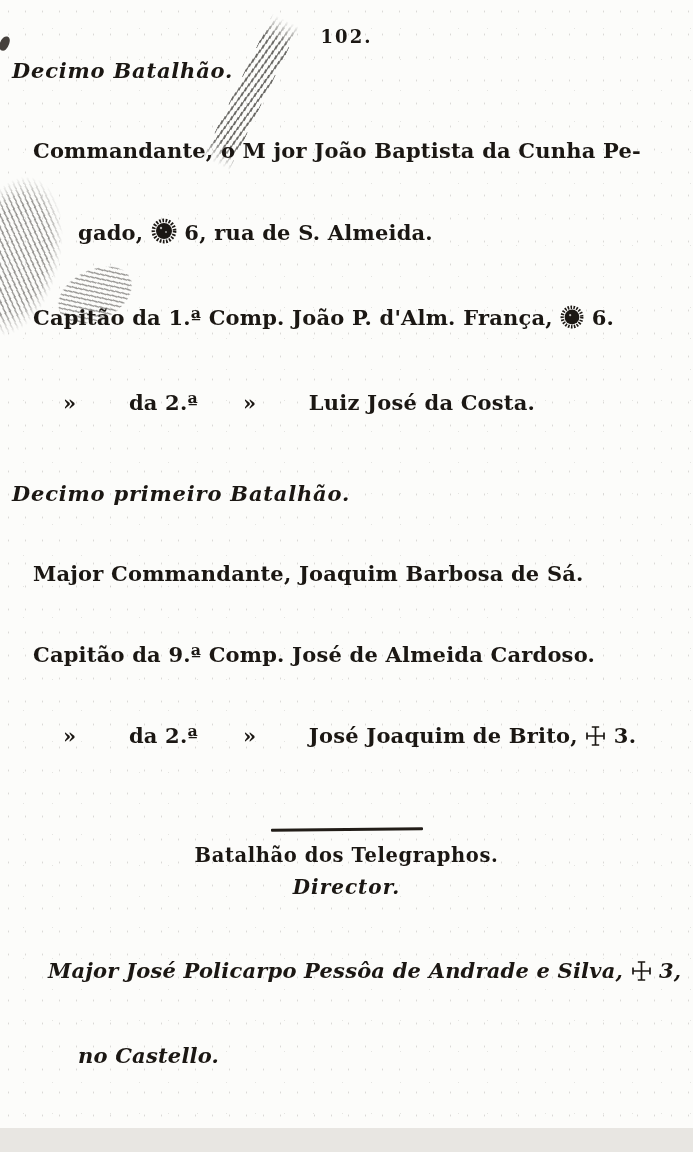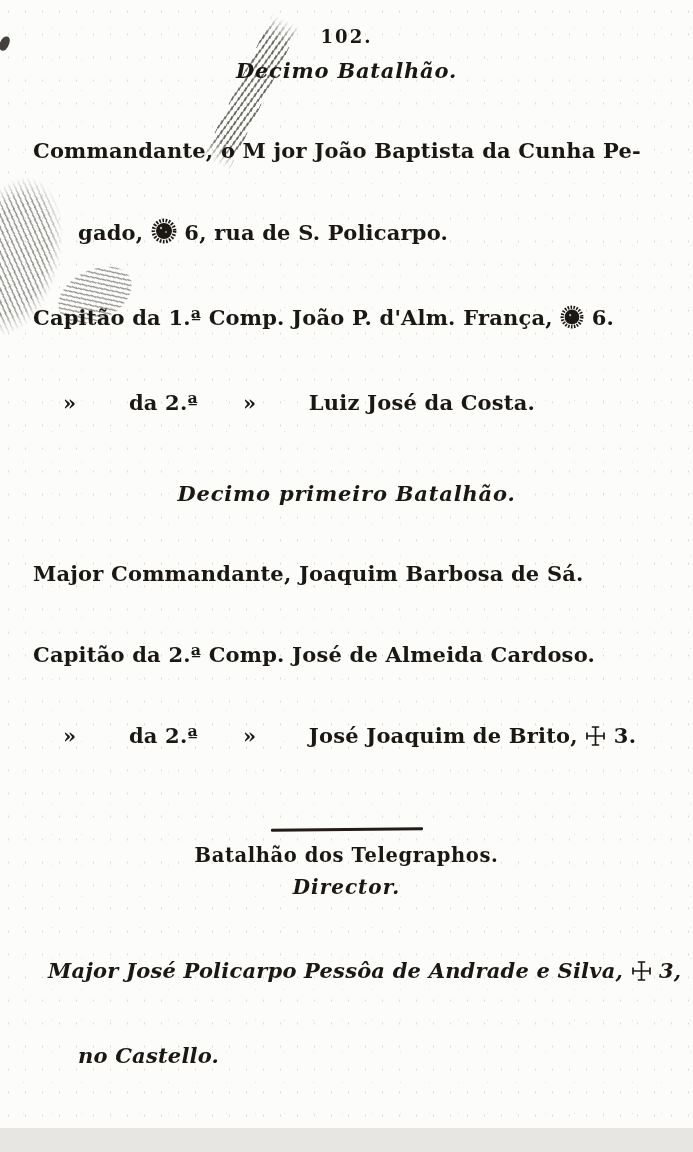--- a/index.html
+++ b/index.html
@@ -33,21 +33,21 @@
             mask:radial-gradient(ellipse 60% 55% at 35% 50%, #000 55%, transparent 78%);
   }
   .smudge-c{
     left:56px; top:270px; width:78px; height:50px; transform:rotate(-26deg);
     background:repeating-linear-gradient(38deg, rgba(25,22,18,.55) 0 1.4px, transparent 1.4px 4.6px);
     border-radius:50%; filter:blur(.4px); opacity:.8;
   }
   .smudge-d{left:0px; top:36px; width:9px; height:15px; background:#241f1a; border-radius:60% 40% 55% 45%; transform:rotate(18deg); opacity:.85;}
 
   .pagenum{margin:26px 0 0 0; text-align:center; font-weight:bold; font-size:18px; letter-spacing:2px;}
-  .h-italic{margin-top:11px; text-align:center; font-style:italic; font-weight:bold; font-size:21px; letter-spacing:.8px;}
+  .h-italic{margin-top:11px; text-align:left; font-style:italic; font-weight:bold; font-size:21px; letter-spacing:.8px;padding-left:12px;}
   .main{margin-left:33px; margin-right:6px; font-size:21px; font-weight:bold; line-height:27px; letter-spacing:.2px; white-space:pre;}
   .main .ind1{padding-left:45px;}
   .main .ind2{padding-left:30px;}
   .main .ind3{padding-left:15px;}
   .rule{width:152px; height:3px; background:#221d18; margin:21px auto 0 auto; transform:rotate(-.6deg); border-radius:1px;}
   .h-bold{margin-top:13px; text-align:center; font-weight:bold; font-size:19.5px; letter-spacing:.6px;}
   .h-dir-it{margin-top:8px; text-align:center; font-style:italic; font-weight:bold; font-size:20px; letter-spacing:1px;}
   .icon-inline{display:inline-block; vertical-align:-4px;}
 </style>
 </head>
@@ -63,33 +63,33 @@
   <div class="pagenum">102.</div>
 
   <div class="h-italic">Decimo Batalhão.</div>
   <div class="main">
     <div class="line">Commandante, o M jor João Baptista da Cunha Pe-</div>
     <div class="line ind1"><span>gado, </span><span class="icon-inline"><svg width="26" height="26" viewBox="0 0 26 26">
             <circle cx="13" cy="13" r="8" fill="#1b1713"></circle>
             <circle cx="13" cy="13" r="10.6" fill="none" stroke="#1b1713" stroke-width="3.6" stroke-dasharray="1.7 1.5"></circle>
             <circle cx="10" cy="10" r="1.2" fill="#fcfcfa" opacity=".7"></circle>
             <circle cx="15" cy="14" r="1" fill="#fcfcfa" opacity=".6"></circle>
-          </svg></span><span> 6, rua de S. Policarpo.</span></div>
+          </svg></span><span> 6, rua de S. Almeida.</span></div>
     <div class="line"><span>Capitão da 1.ª Comp. João P. d'Alm. França, </span><span class="icon-inline"><svg width="24" height="24" viewBox="0 0 26 26">
             <circle cx="13" cy="13" r="8" fill="#1b1713"></circle>
             <circle cx="13" cy="13" r="10.6" fill="none" stroke="#1b1713" stroke-width="3.6" stroke-dasharray="1.7 1.5"></circle>
             <circle cx="11" cy="11" r="1.2" fill="#fcfcfa" opacity=".7"></circle>
           </svg></span><span> 6.</span></div>
     <div class="line ind2">»       da 2.ª      »       Luiz José da Costa.</div>
   </div>
 
   <div class="h-italic">Decimo primeiro Batalhão.</div>
   <div class="main">
     <div class="line">Major Commandante, Joaquim Barbosa de Sá.</div>
-    <div class="line">Capitão da 2.ª Comp. José de Almeida Cardoso.</div>
+    <div class="line">Capitão da 9.ª Comp. José de Almeida Cardoso.</div>
     <div class="line ind2"><span>»       da 2.ª      »       José Joaquim de Brito, </span><span class="icon-inline"><svg width="21" height="22" viewBox="0 0 21 22">
             <g stroke="#1b1713" stroke-width="1.7" fill="none">
               <path d="M10.5 2 V20 M2 11 H19 M6.8 2 H14.2 M6.8 20 H14.2 M2 7.4 V14.6 M19 7.4 V14.6"></path>
             </g>
           </svg></span><span> 3.</span></div>
   </div>
 
   <div class="rule"></div>
 
   <div class="h-bold">Batalhão dos Telegraphos.</div>

